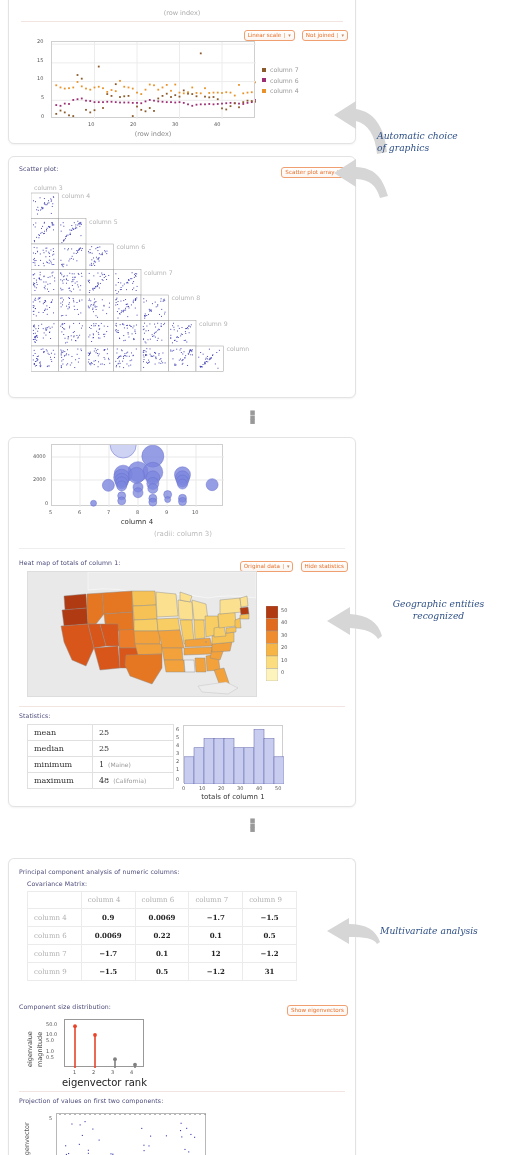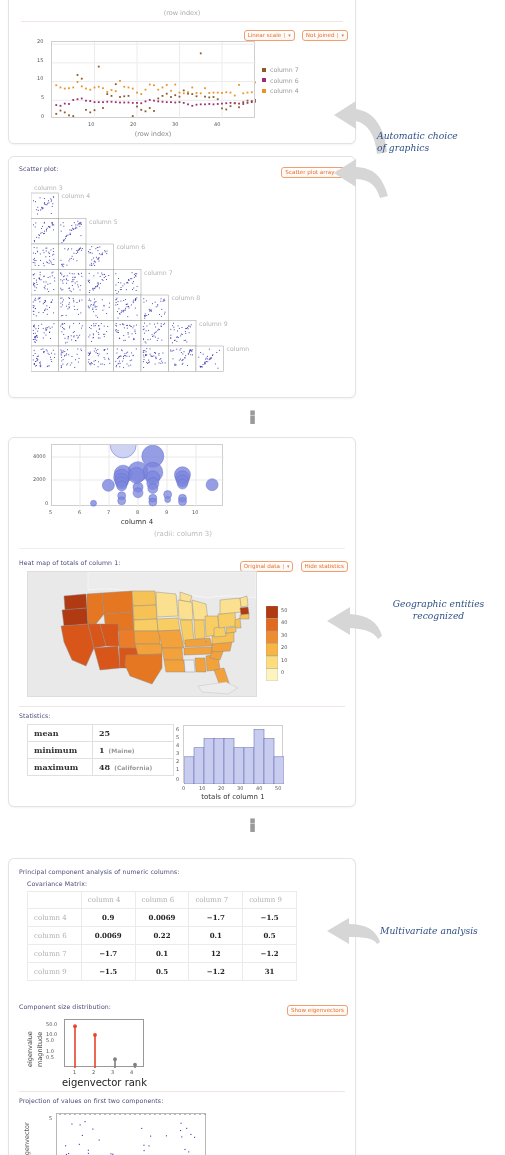--- a/index.html
+++ b/index.html
@@ -1545,24 +1545,28 @@
     <span class="tick" style="left:272px;top:194px;">30</span>
     <span class="tick" style="left:272px;top:206px;">20</span>
     <span class="tick" style="left:272px;top:219px;">10</span>
     <span class="tick" style="left:272px;top:231px;">0</span>
   </div>
 
   <div style="position:absolute;top:268px;left:10px;right:10px;height:1px;background:#f2e4e0;"></div>
 
   <div class="sec-label" style="position:absolute;left:10px;top:274px;">Statistics:</div>
 
-  <table class="stats" style="position:absolute;left:18px;top:286px;font-weight:bold;">
+  <table class="stats" style="position:absolute;left:18px;top:286px;">
     <tbody>
         <tr>
       <td class="k">mean</td>
+      <td class="v"><span>25</span></td>
+    </tr>
+    <tr>
+      <td class="k">median</td>
       <td class="v"><span>25</span></td>
     </tr>
     <tr>
       <td class="k">minimum</td>
       <td class="v"><span>1</span><span class="hint">(Maine)</span></td>
     </tr>
     <tr>
       <td class="k">maximum</td>
       <td class="v"><span>48</span><span class="hint">(California)</span></td>
     </tr>

